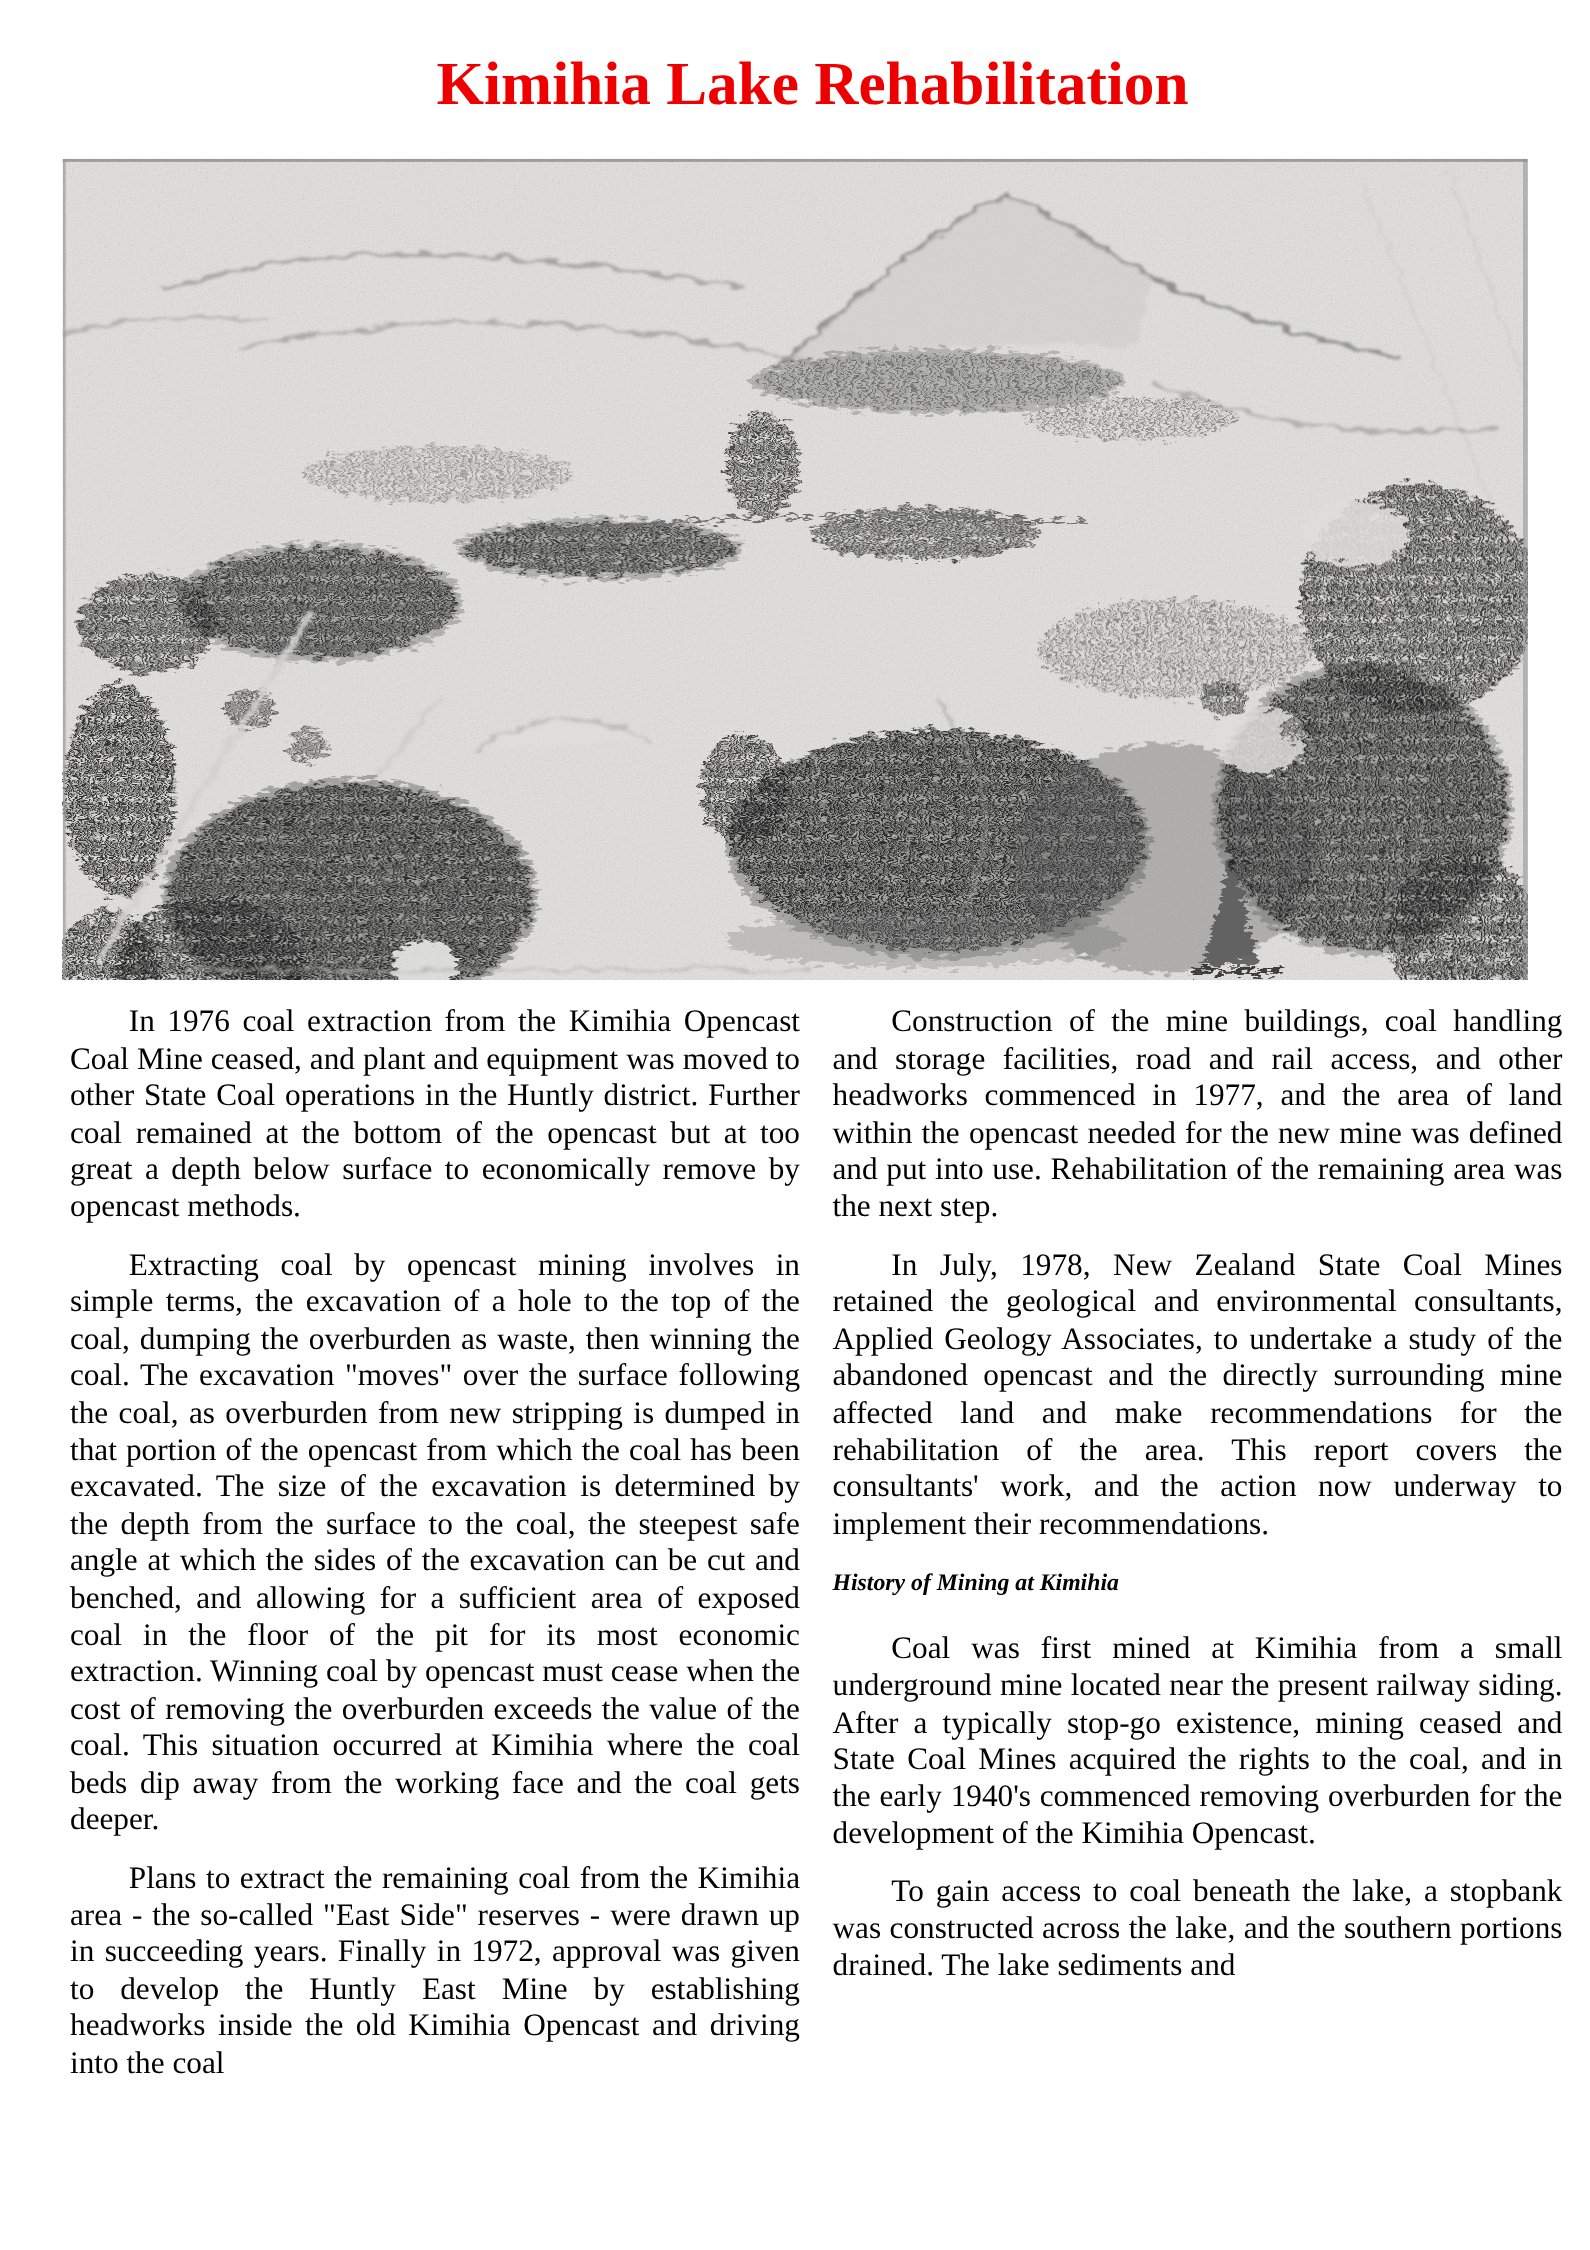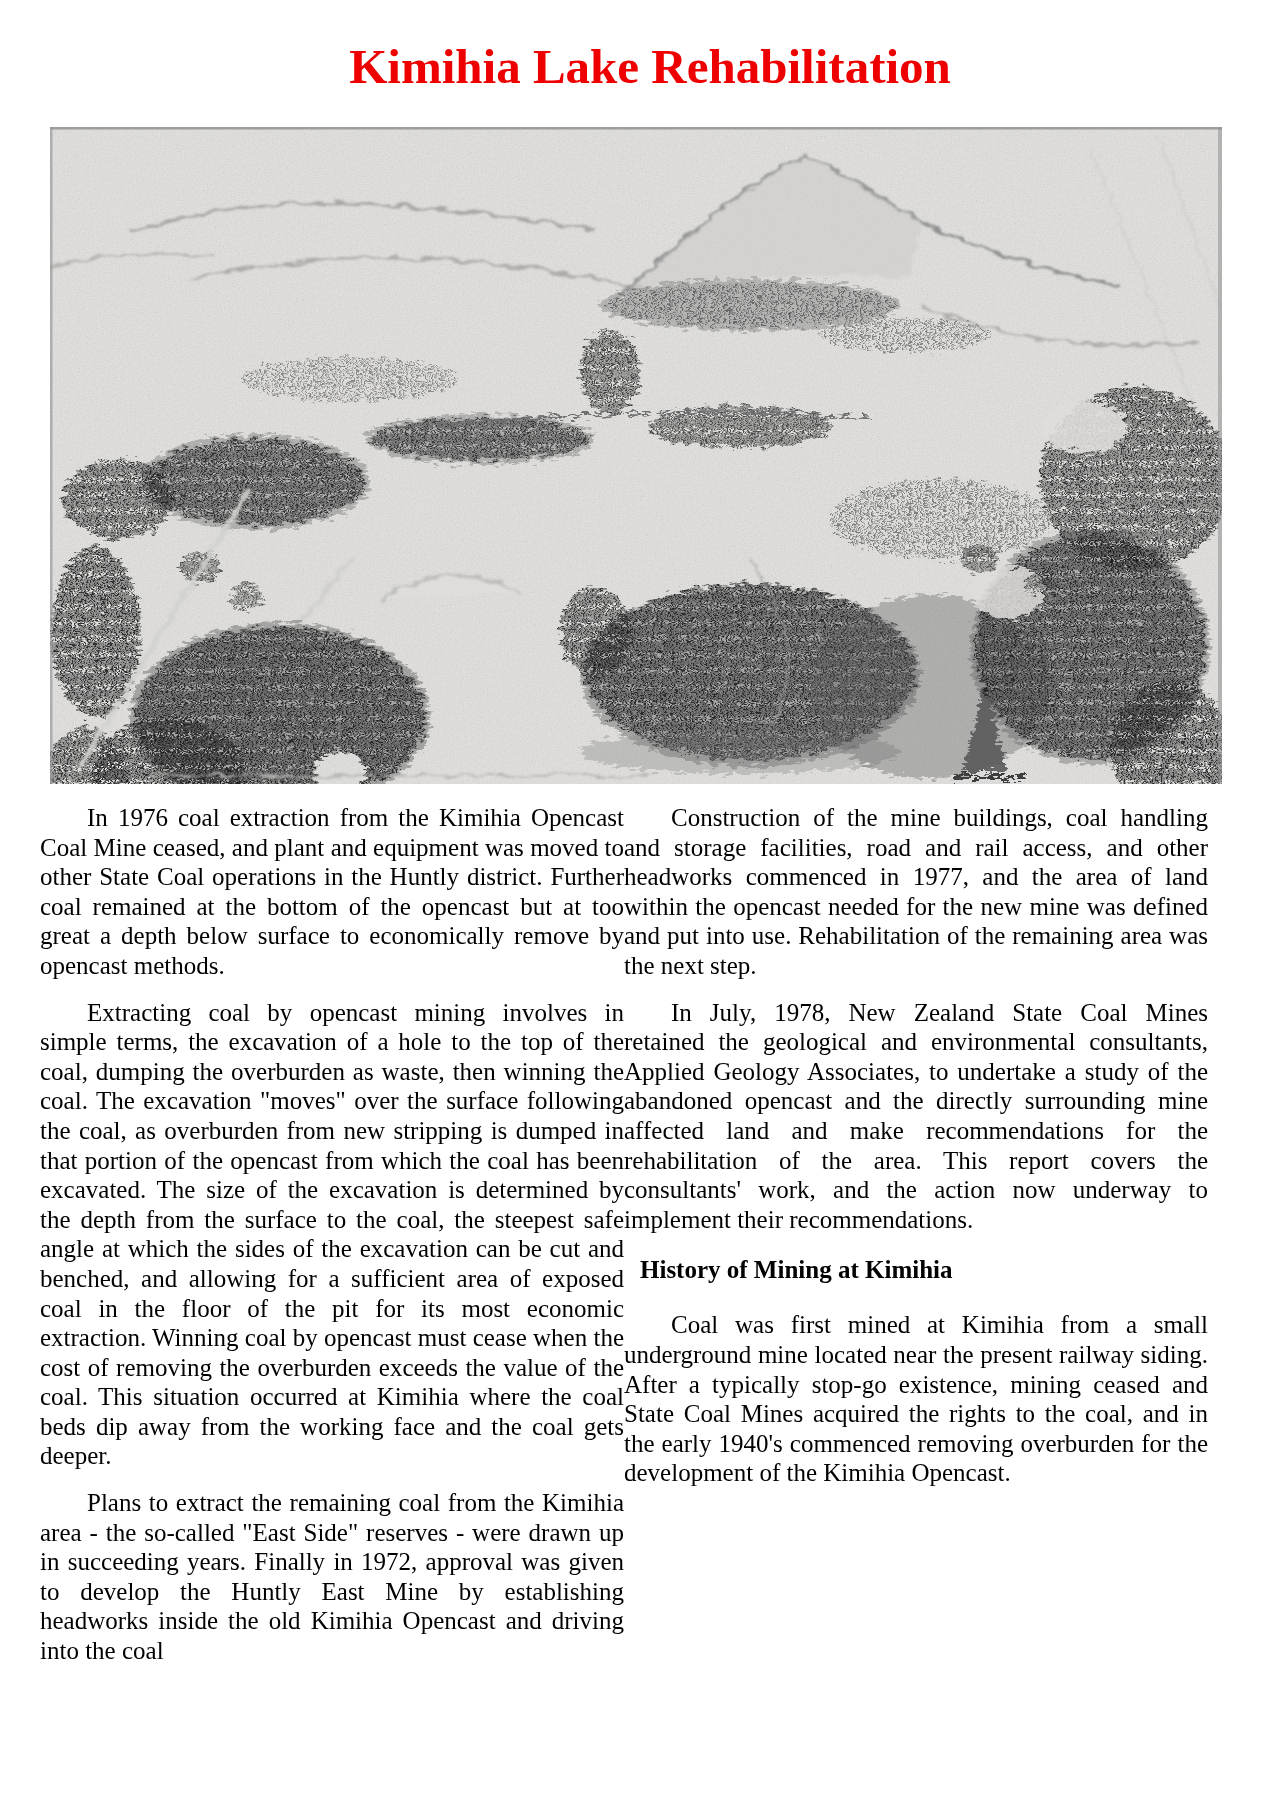--- a/index.html
+++ b/index.html
@@ -28,41 +28,43 @@
     position: absolute;
     left: 50px;
     top: 127px;
     width: 1172px;
     height: 657px;
     margin: 0;
   }
   .sketch svg { display: block; width: 100%; height: 100%; }
   .columns {
     position: absolute;
-    left: 40px;
+    left: 56px;
     top: 803px;
     width: 1194px;
     display: flex;
+    gap: 26px;
   }
   .col { width: 584px; }
   .col p {
     margin: 0 0 17px 0;
     font-size: 25px;
     line-height: 29.6px;
     text-align: justify;
     color: var(--color-body-text, #000000);
     hyphens: none;
     -webkit-hyphens: none;
   }
   .col p.indent { text-indent: 47px; }
   .col p.cont { text-indent: 0; }
   .section-heading {
-    margin: 22px 0 26px 16px;
-    font-size: 25px;
+    margin: 22px 0 26px 0;
+    font-size: 19px;
     font-weight: bold;
+    font-style: italic;
     color: var(--color-body-text, #000000);
   }
 </style>
 </head>
 <body>
 
 <div class="page">
 
   <h1 class="title">Kimihia Lake Rehabilitation</h1>
 
@@ -187,16 +189,17 @@
     <div class="col">
       <p class="indent">In 1976 coal extraction from the Kimihia Opencast Coal Mine ceased, and plant and equipment was moved to other State Coal operations in the Huntly district. Further coal remained at the bottom of the opencast but at too great a depth below surface to economically remove by opencast methods.</p>
       <p class="indent">Extracting coal by opencast mining involves in simple terms, the excavation of a hole to the top of the coal, dumping the overburden as waste, then winning the coal. The excavation "moves" over the surface following the coal, as overburden from new stripping is dumped in that portion of the opencast from which the coal has been excavated. The size of the excavation is determined by the depth from the surface to the coal, the steepest safe angle at which the sides of the excavation can be cut and benched, and allowing for a sufficient area of exposed coal in the floor of the pit for its most economic extraction. Winning coal by opencast must cease when the cost of removing the overburden exceeds the value of the coal. This situation occurred at Kimihia where the coal beds dip away from the working face and the coal gets deeper.</p>
       <p class="indent">Plans to extract the remaining coal from the Kimihia area - the so-called "East Side" reserves - were drawn up in succeeding years. Finally in 1972, approval was given to develop the Huntly East Mine by establishing headworks inside the old Kimihia Opencast and driving into the coal</p>
     </div>
     <div class="col">
       <p class="indent">Construction of the mine buildings, coal handling and storage facilities, road and rail access, and other headworks commenced in 1977, and the area of land within the opencast needed for the new mine was defined and put into use. Rehabilitation of the remaining area was the next step.</p>
       <p class="indent">In July, 1978, New Zealand State Coal Mines retained the geological and environmental consultants, Applied Geology Associates, to undertake a study of the abandoned opencast and the directly surrounding mine affected land and make recommendations for the rehabilitation of the area. This report covers the consultants' work, and the action now underway to implement their recommendations.</p>
       <h2 class="section-heading">History of Mining at Kimihia</h2>
       <p class="indent">Coal was first mined at Kimihia from a small underground mine located near the present railway siding. After a typically stop-go existence, mining ceased and State Coal Mines acquired the rights to the coal, and in the early 1940's commenced removing overburden for the development of the Kimihia Opencast.</p>
+      <p class="indent">To gain access to coal beneath the lake, a stopbank was constructed across the lake, and the southern portions drained. The lake sediments and</p>
     </div>
   </div>
 
 </div>
 
 </body></html>

